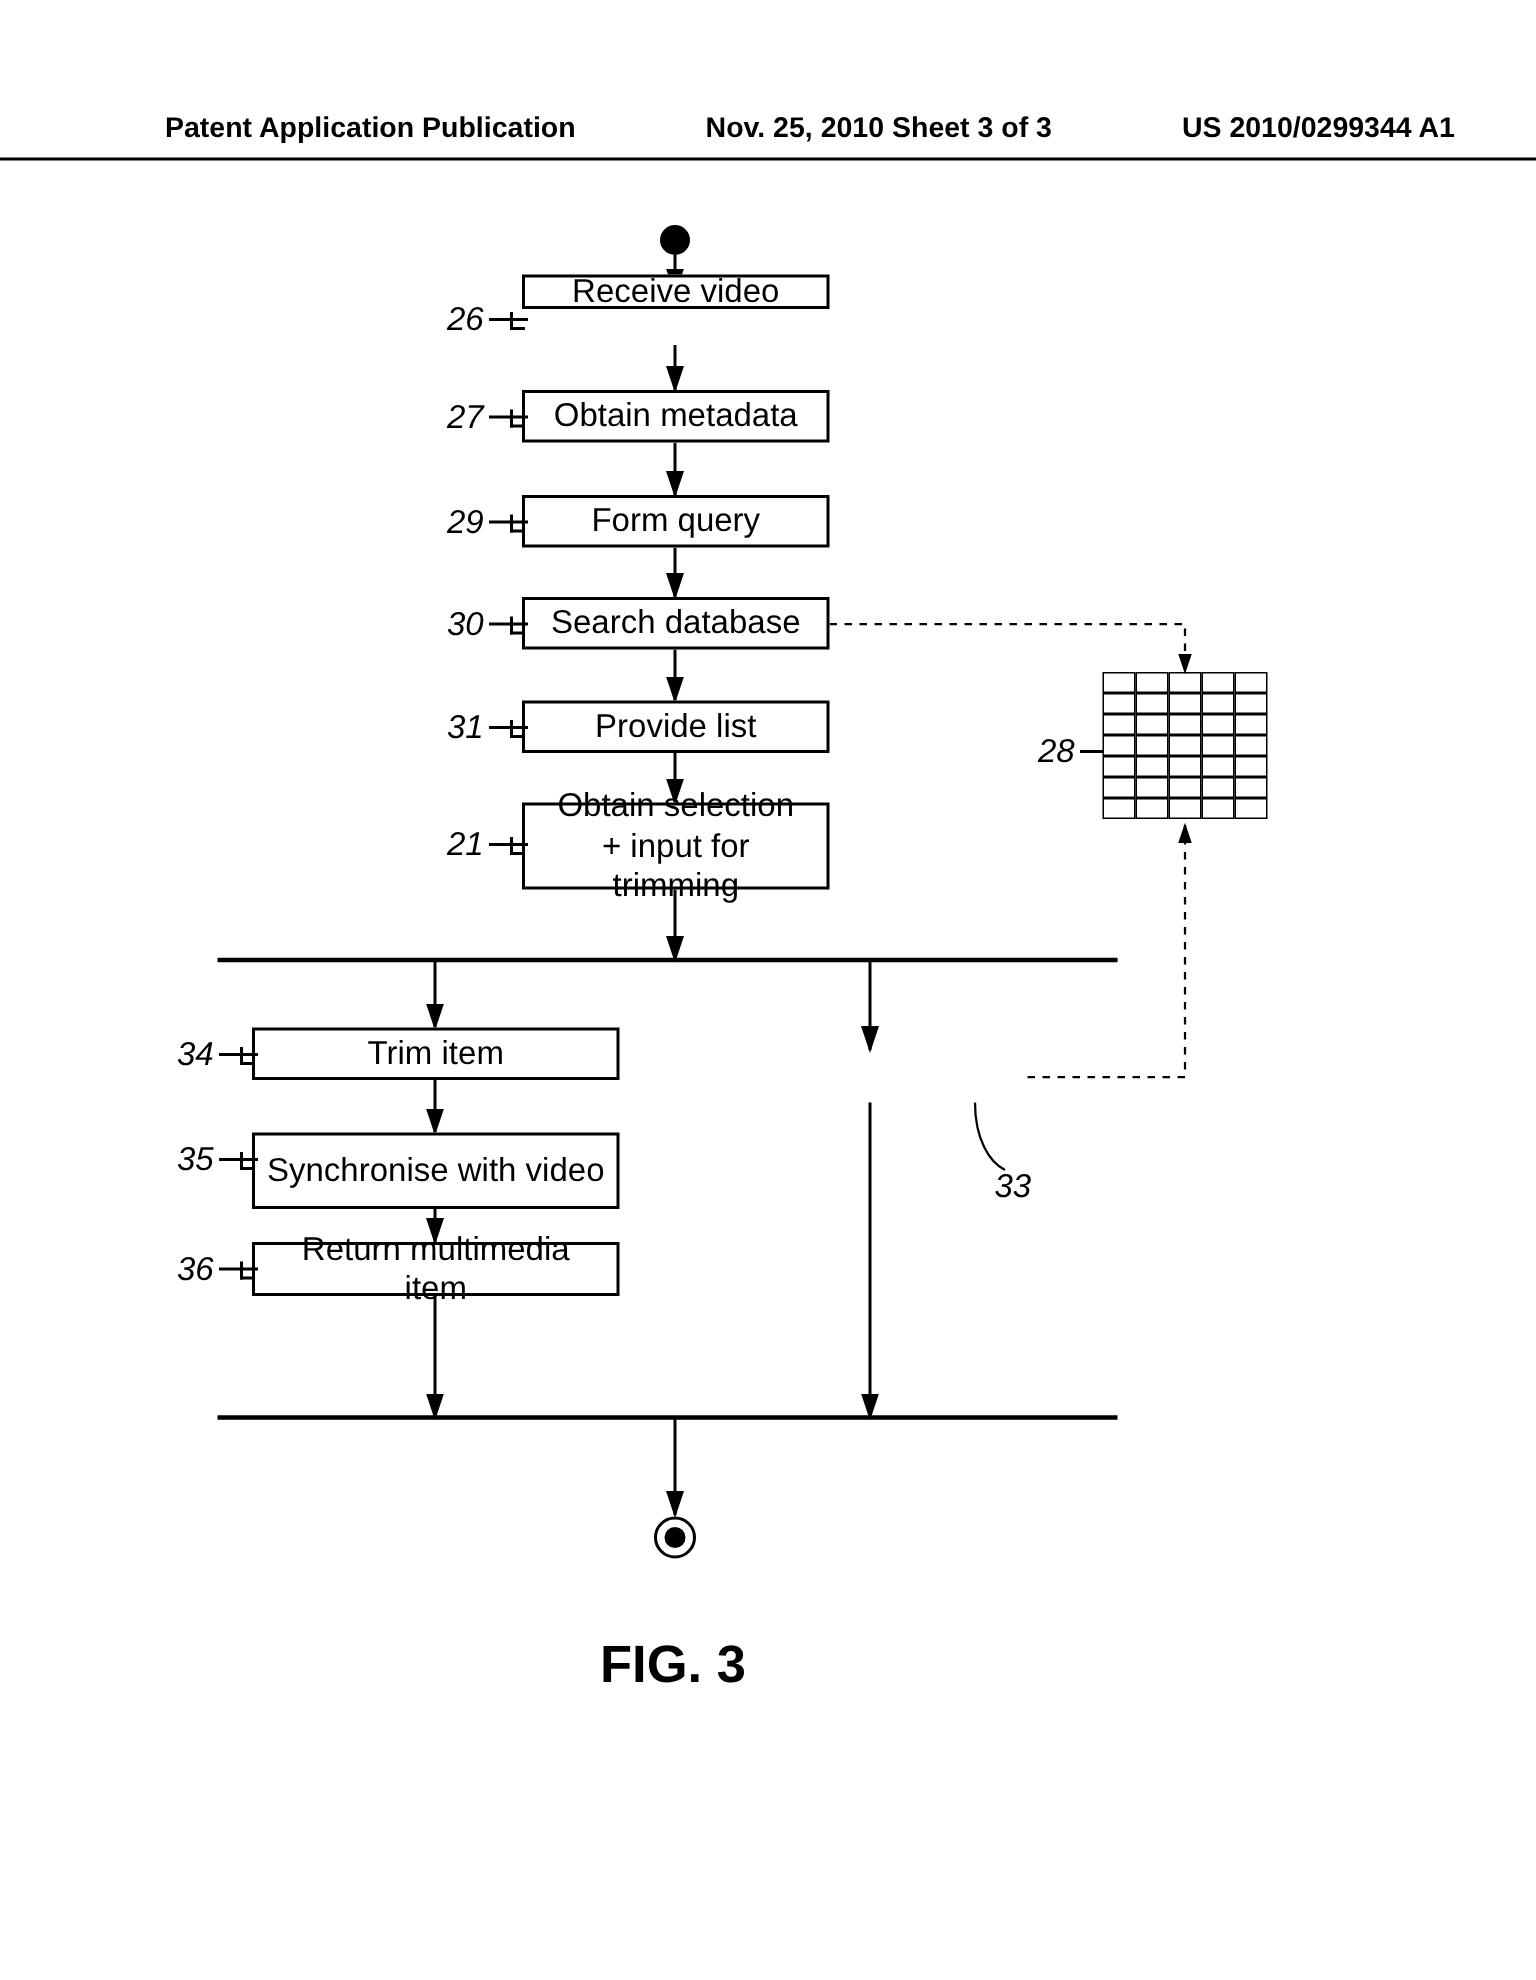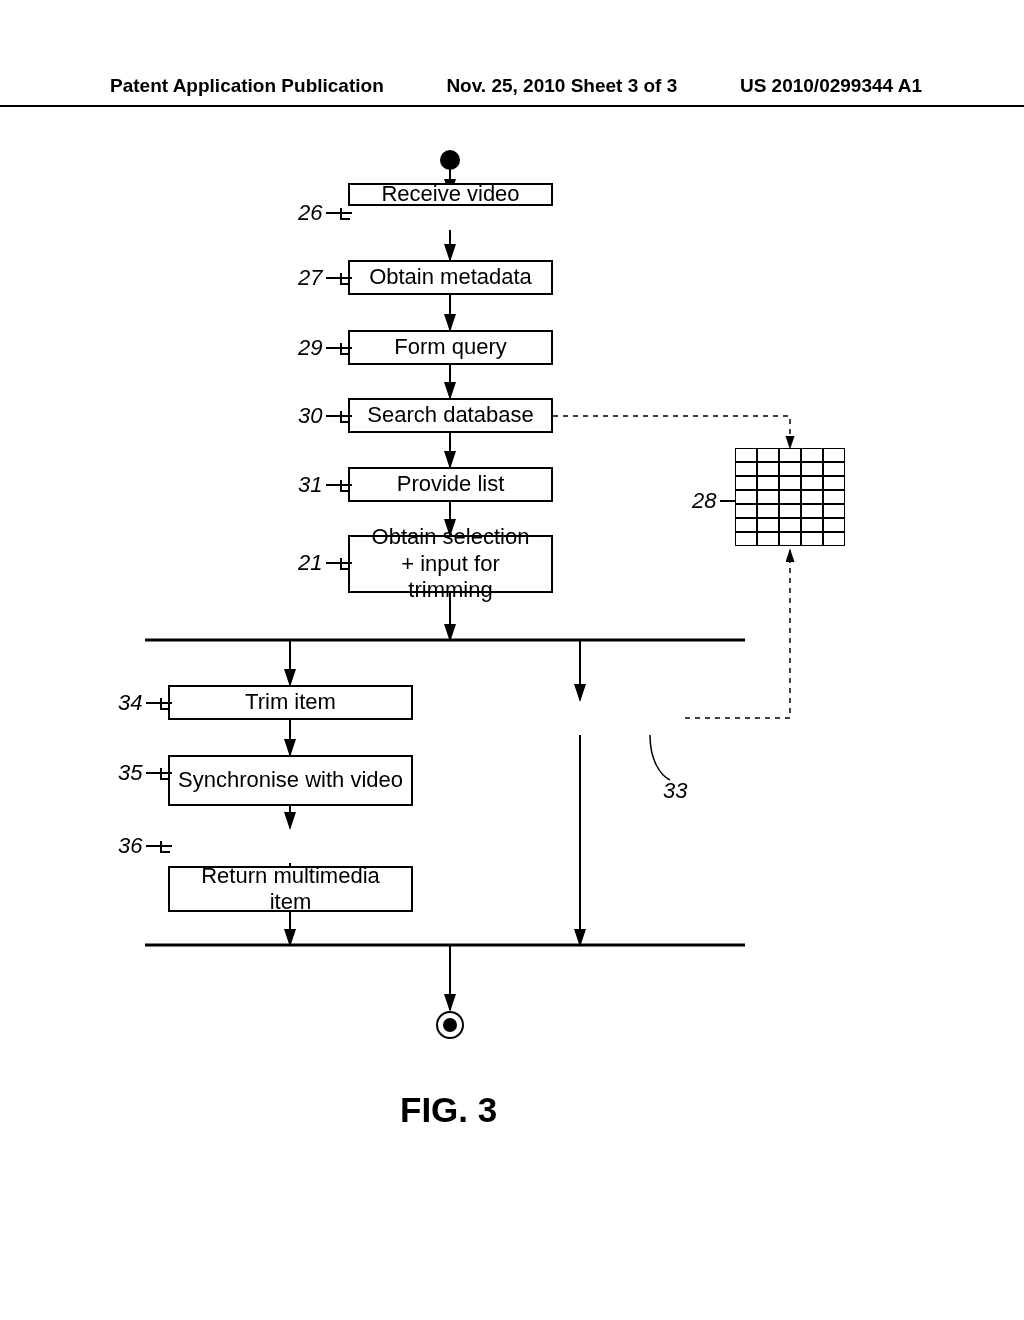--- a/index.html
+++ b/index.html
@@ -9,21 +9,21 @@
     background: white;
     font-family: Arial, sans-serif;
     position: relative;
   }
   .header {
     position: absolute;
     top: 75px;
     left: 0;
     right: 0;
     border-bottom: 2px solid #000;
-    padding: 0 102px 8px 110px;
+    padding: 0 54px 8px 110px;
     display: flex;
     justify-content: space-between;
     font-weight: bold;
     font-size: 19px;
   }
   .canvas {
     position: absolute;
     top: 130px;
     left: 0;
     width: 1024px;
@@ -146,21 +146,21 @@
     </div>
   <div class="box" style="left:348px; top:405px; width:205px; height:58px; white-space:pre-line"><span>Obtain selection
 + input for trimming</span></div>
 
   <div class="box" style="left:168px; top:555px; width:245px; height:35px">
       <span>Trim item</span>
     </div>
   <div class="box" style="left:168px; top:625px; width:245px; height:51px">
       <span>Synchronise with video</span>
     </div>
-  <div class="box" style="left:168px; top:736px; width:245px; height:46px">
+  <div class="box" style="left:168px; top:698px; width:245px; height:36px">
       <span>Return multimedia item</span>
     </div>
 
 
   <div class="db" style="left:735px; top:318px">
     <div class="db-row">
         <div class="db-cell"></div>
         <div class="db-cell"></div>
         <div class="db-cell"></div>
         <div class="db-cell"></div>

